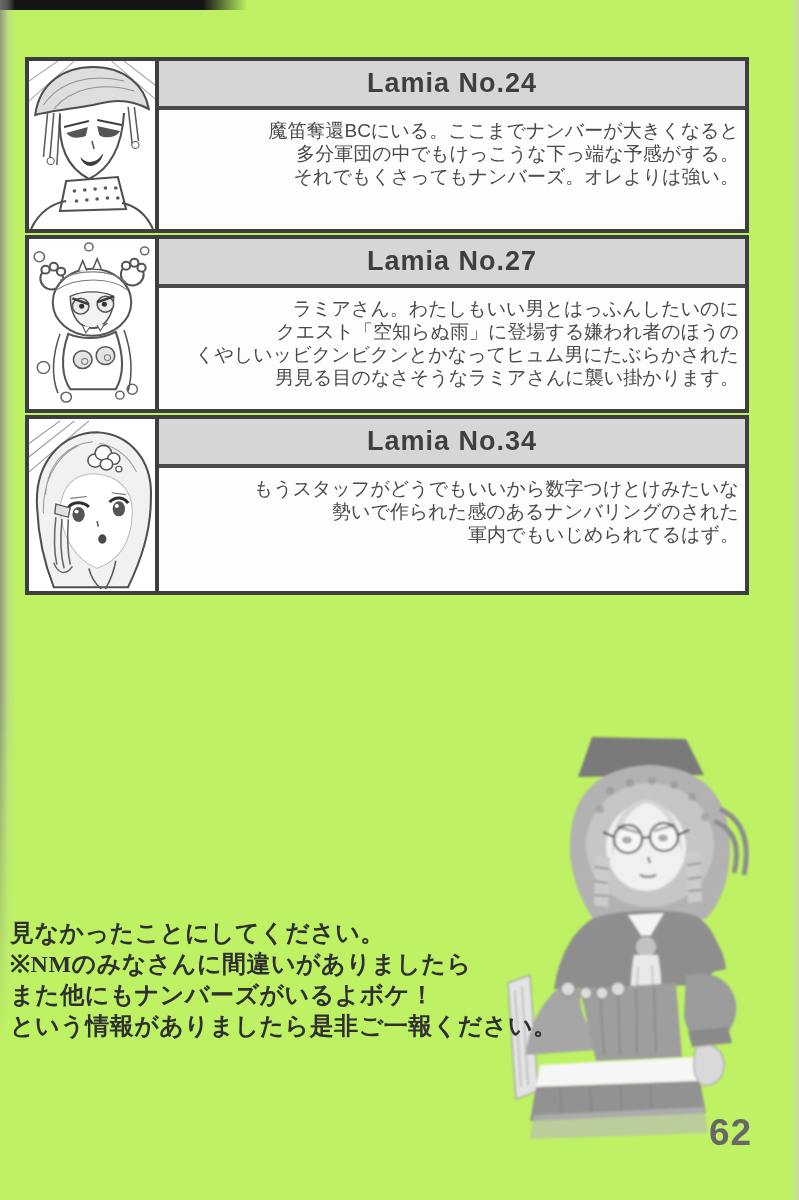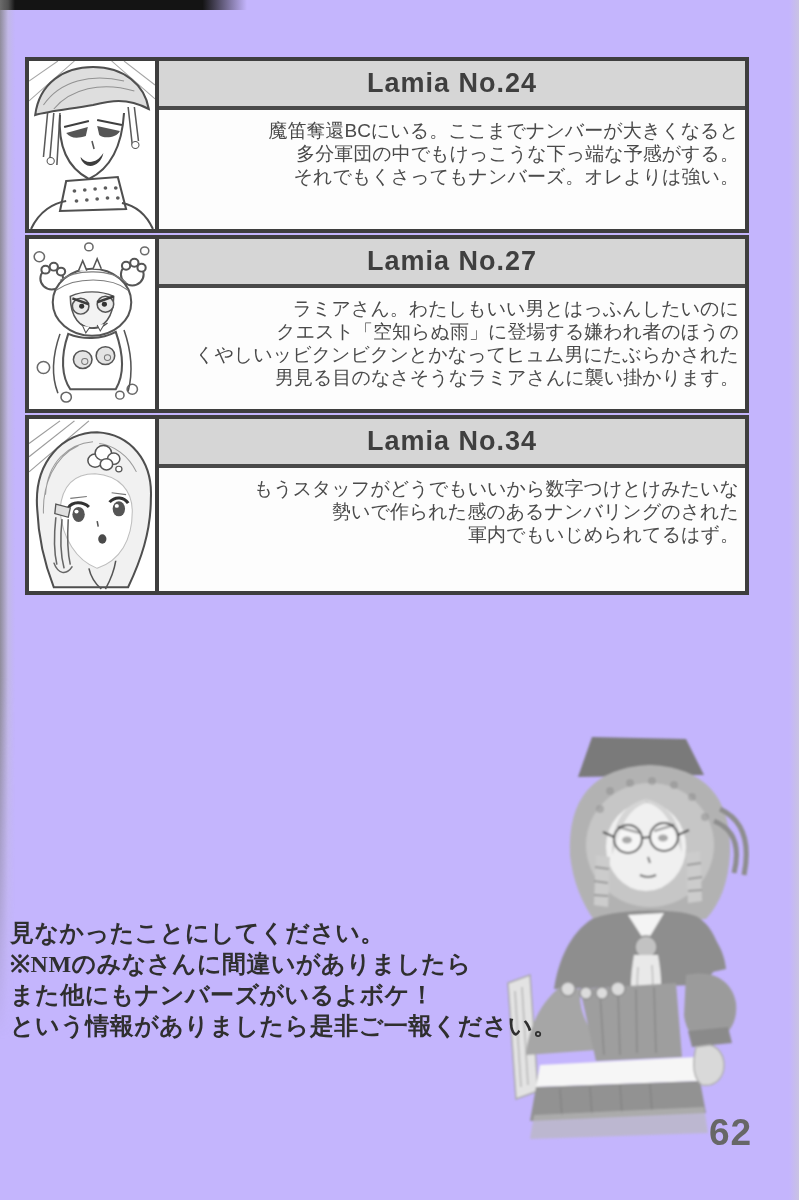--- a/index.html
+++ b/index.html
@@ -1,18 +1,18 @@
 <!DOCTYPE html>
 <html><head>
 <meta charset="utf-8">
 <style>
   html,body{margin:0;padding:0;background:#ffffff;}
   body{width:799px;height:1200px;position:relative;overflow:hidden;
        font-family:"Liberation Sans","DejaVu Sans",sans-serif;}
-  .page{position:absolute;inset:0;background:#c4b5fd;}
+  .page{position:absolute;inset:0;background:#bef264;}
 
   
   .scan-bar-top{position:absolute;left:0;top:0;width:247px;height:10px;
     background:linear-gradient(to right,#141414 82%,rgba(20,20,20,0));}
   .scan-gutter{position:absolute;left:0;top:0;width:15px;height:1040px;
     background:linear-gradient(to right,rgba(130,130,130,.8),rgba(190,190,190,.35) 55%,rgba(255,255,255,0));
     -webkit-mask-image:linear-gradient(to bottom,#000 65%,transparent);
             mask-image:linear-gradient(to bottom,#000 65%,transparent);}
   .scan-right{position:absolute;right:0;top:0;width:10px;height:1200px;
     background:linear-gradient(to left,rgba(205,205,205,.55),rgba(255,255,255,0));}

